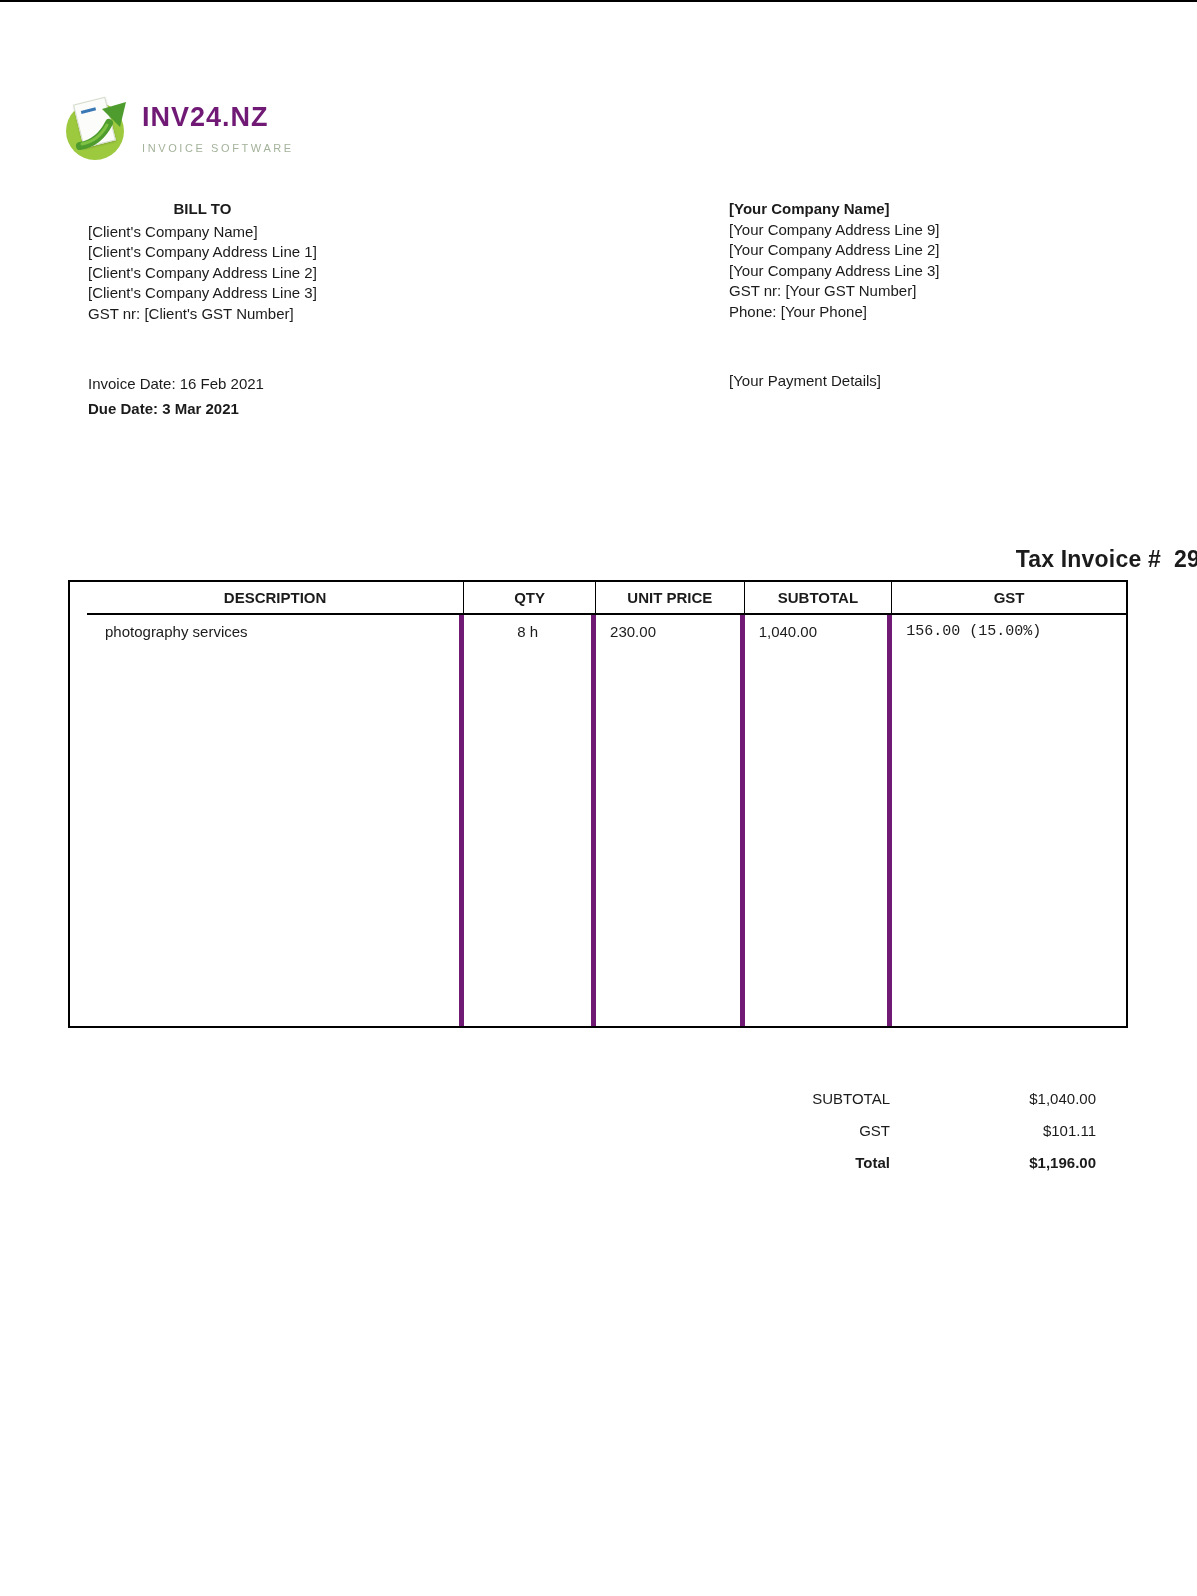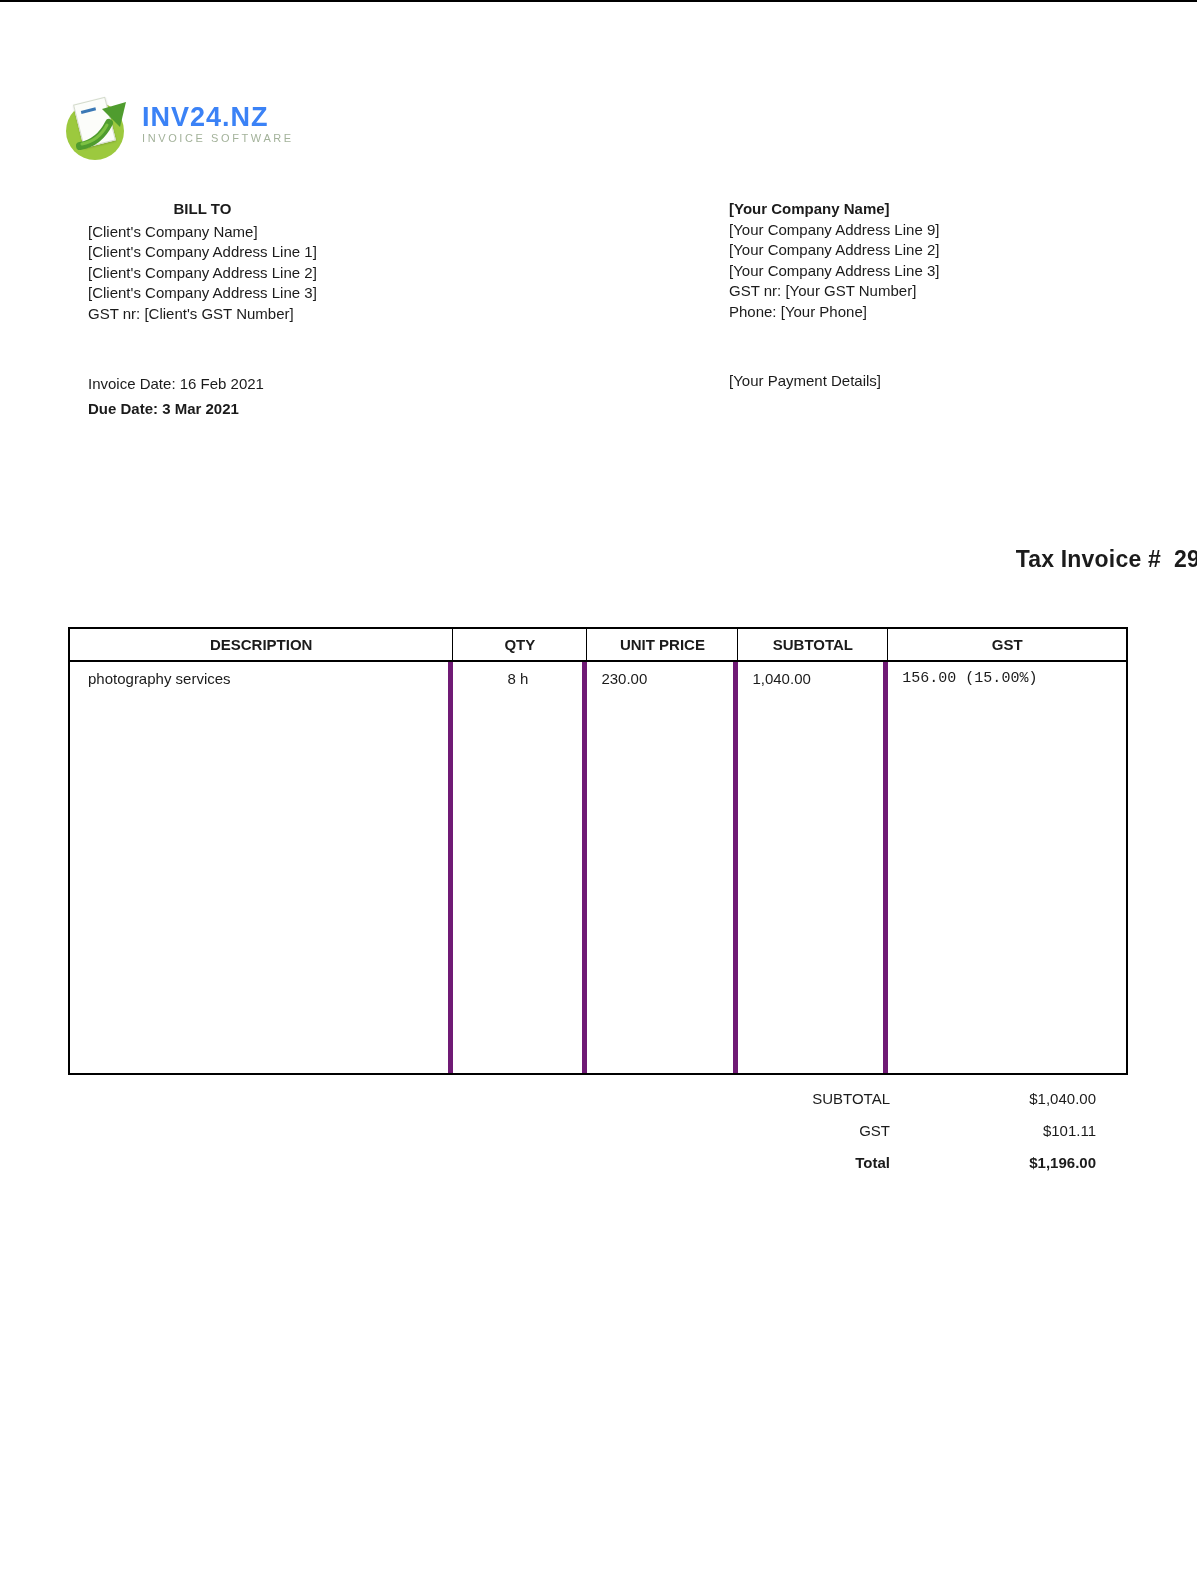--- a/index.html
+++ b/index.html
@@ -14,46 +14,47 @@
   .logo{position:absolute;left:66px;top:96px;display:flex;align-items:flex-start;gap:10px;}
   .logo-mark{position:relative;width:66px;height:68px;}
   .logo-circle{position:absolute;left:0;top:6px;width:58px;height:58px;border-radius:50%;background:#9cc93e;}
   .logo-paper{
     position:absolute;left:12px;top:4px;width:31px;height:43px;background:#fcfdfa;
     border:1px solid #d4dbcc;transform:rotate(-14deg);box-shadow:0 1px 2px rgba(0,0,0,.18);
   }
   .logo-paper::before{content:"";position:absolute;left:5px;top:7px;width:15px;height:3px;background:#3a78b5;}
   .logo-arrow{position:absolute;left:6px;top:0px;width:60px;height:60px;}
   .logo-text{padding-top:8px;}
-  .logo-title{font-size:27px;line-height:26px;font-weight:bold;color:#3b82f6;letter-spacing:1px;}
-  .logo-subtitle{font-size:11px;color:#a3b29a;letter-spacing:2.6px;margin-top:2px;}
+  .logo-title{font-size:27px;line-height:26px;font-weight:bold;color:#701a75;letter-spacing:1px;}
+  .logo-subtitle{font-size:11px;color:#a3b29a;letter-spacing:2.6px;margin-top:12px;}
 
   
   .addr{position:absolute;top:199px;line-height:20.5px;white-space:nowrap;}
   .addr-left{left:88px;}
   .addr-right{left:729px;}
   .bold{font-weight:bold;}
   .client-name{}
   .bill-heading{margin-bottom:2px;text-align:center;}
 
   
   .dates{position:absolute;left:88px;top:372px;line-height:24.5px;white-space:nowrap;}
   .payment{position:absolute;left:729px;top:372px;white-space:nowrap;}
 
   
   .invoice-title{position:absolute;left:16px;width:100%;top:546px;text-align:right;
     font-size:23px;font-weight:bold;letter-spacing:.2px;}
   .invoice-number{margin-left:13px;}
 
   
   .items-table{
-    position:absolute;left:68px;top:627px;width:1060px;height:448px;
+    position:absolute;left:68px;top:580px;width:1060px;height:448px;
     border:2px solid #000;box-sizing:border-box;
     display:grid;grid-template-columns:36.3% 12.7% 14.3% 14.2% auto;
     grid-template-rows:33px 1fr;
+    padding-left:17px;
   }
   .th{
     border-bottom:2px solid #000;border-right:1px solid #000;
     font-weight:bold;display:flex;align-items:center;justify-content:center;
     box-sizing:border-box;
   }
   .th:nth-child(5){border-right:none;}
   .td{border-right:5px solid #701a75;box-sizing:border-box;padding-top:8px;}
   .td:last-child{border-right:none;font-family:Liberation Mono, monospace;}
   .td-desc{padding-left:18px;}

